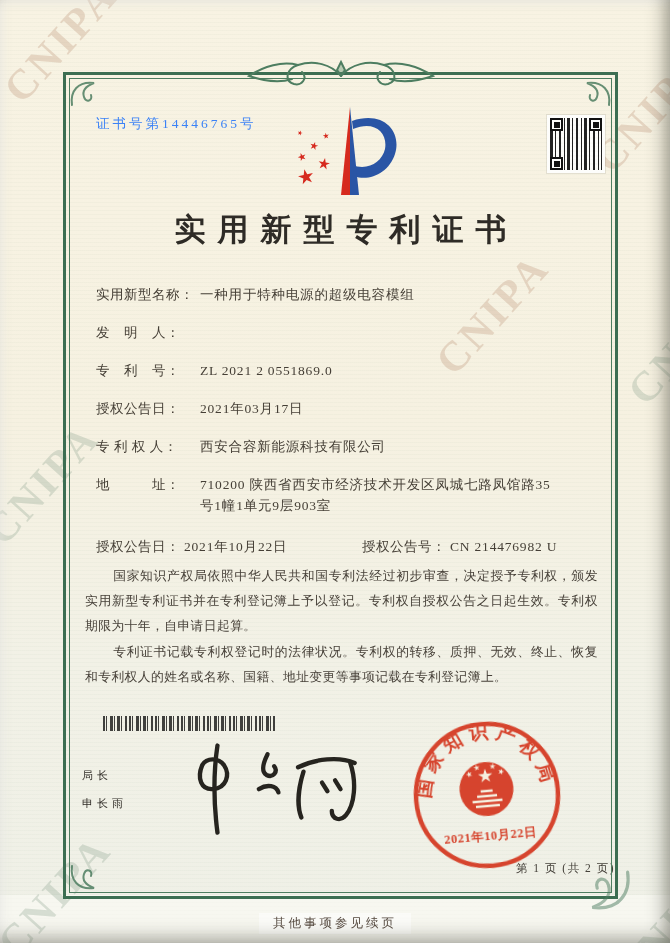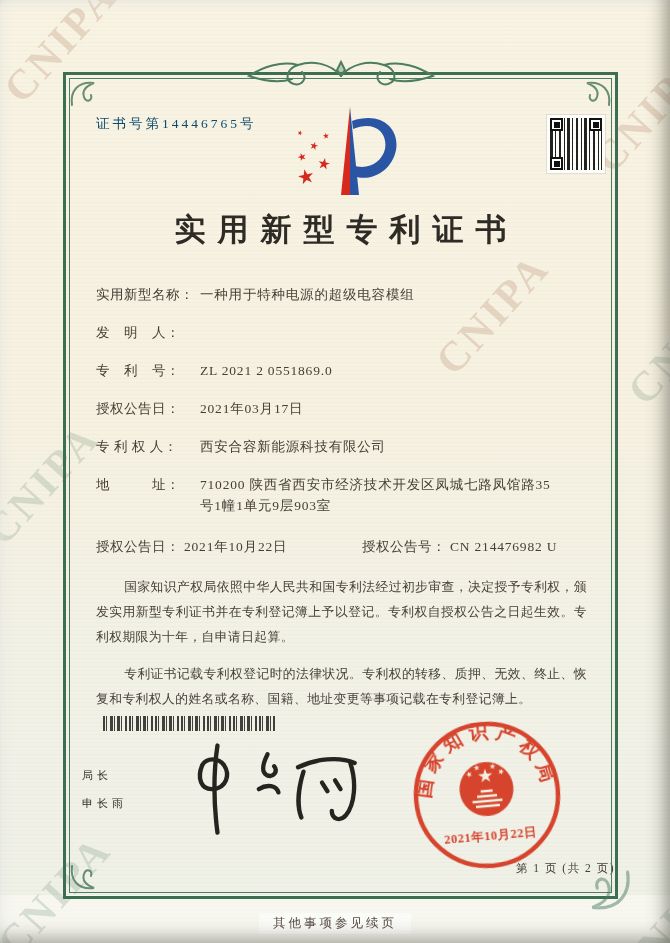--- a/index.html
+++ b/index.html
@@ -27,21 +27,21 @@
     border:3px solid #3c6e52;z-index:1;}
   .frame::after{content:"";position:absolute;inset:3px;border:1px solid #4d7d60;pointer-events:none;}
 
   .ornament-top{position:absolute;left:50%;top:-19px;transform:translateX(-50%);z-index:2;}
   .corner{position:absolute;width:30px;height:30px;z-index:2;opacity:.85;}
   .corner.tl{left:2px;top:2px;}
   .corner.tr{right:2px;top:2px;transform:scaleX(-1);}
   .corner.bl{left:2px;bottom:2px;transform:scaleY(-1);}
   .corner.br{right:-10px;bottom:-12px;transform:scale(-1.6);opacity:.5;}
 
-  .cert-no{position:absolute;left:30px;top:40px;font-size:13.5px;letter-spacing:3px;color:#0c4a6e;}
+  .cert-no{position:absolute;left:30px;top:40px;font-size:13.5px;letter-spacing:3px;color:#3b82f6;}
 
   .logo{position:absolute;left:224px;top:30px;width:108px;height:100px;}
 
   .qr{position:absolute;left:481px;top:40px;width:58px;height:58px;background:#fdfdfb;
     padding:3px;box-sizing:border-box;box-shadow:0 0 0 1px rgba(0,0,0,.08);}
   .qr-noise{position:absolute;inset:3px;
     background-image:
       repeating-linear-gradient(90deg,rgba(15,15,15,.92) 0 3px,transparent 3px 5px,rgba(15,15,15,.92) 5px 6px,transparent 6px 9px,rgba(15,15,15,.92) 9px 11px,transparent 11px 14px,rgba(15,15,15,.92) 14px 15px,transparent 15px 17px),
       repeating-linear-gradient(0deg,rgba(250,250,247,.95) 0 2px,transparent 2px 5px,rgba(250,250,247,.95) 5px 7px,transparent 7px 10px,rgba(250,250,247,.95) 10px 11px,transparent 11px 13px);}
   .finder{position:absolute;width:13px;height:13px;border:2.5px solid #111;background:#fdfdfb;box-sizing:border-box;}
@@ -56,21 +56,21 @@
   .field-label{flex:0 0 104px;letter-spacing:.5px;}
   .field-value{flex:1;letter-spacing:.8px;}
   .field-row.address .field-value{max-width:352px;}
   .grant-row{display:flex;line-height:21px;margin-top:20px;}
   .grant-row .field-label{flex:0 0 88px;}
   .grant-row .grant-date{flex:0 0 178px;letter-spacing:.8px;}
   .grant-row .grant-no{letter-spacing:.8px;}
 
   .body-text{position:absolute;left:18px;right:16px;top:488px;
     font-size:12.8px;line-height:1.95;color:#474139;text-align:justify;letter-spacing:.4px;}
-  .body-text p{margin:12px;text-indent:2.2em;}
+  .body-text p{margin:1px;text-indent:2.2em;}
 
   .barcode{position:absolute;left:37px;top:641px;width:172px;height:15px;
     background:repeating-linear-gradient(90deg,
       #21211f 0 2px,transparent 2px 3px,
       #21211f 3px 4px,transparent 4px 7px,
       #21211f 7px 10px,transparent 10px 11px,
       #21211f 11px 12px,transparent 12px 14px,
       #21211f 14px 17px,transparent 17px 18px,
       #21211f 18px 19px,transparent 19px 22px,
       #21211f 22px 24px,transparent 24px 26px);

